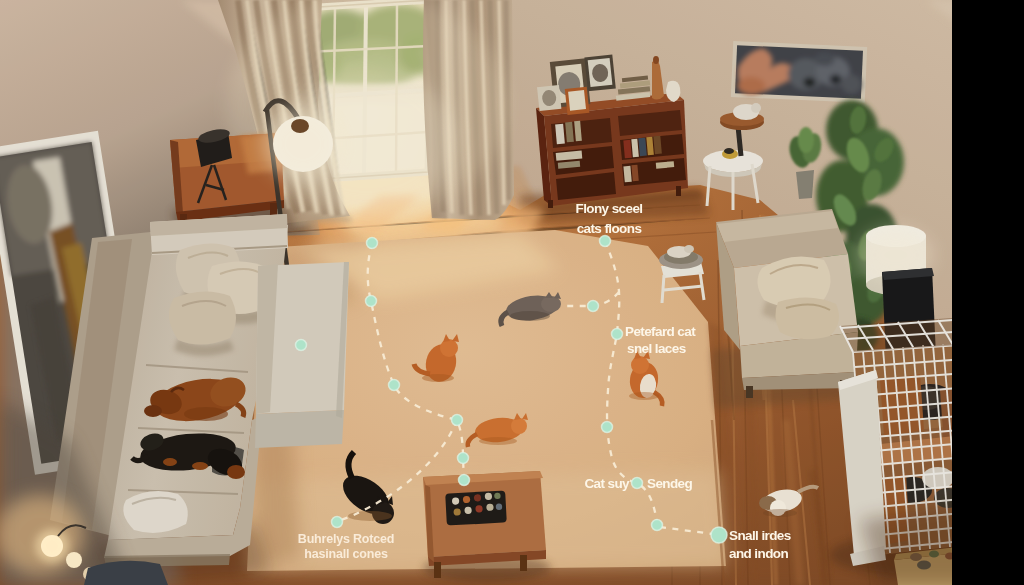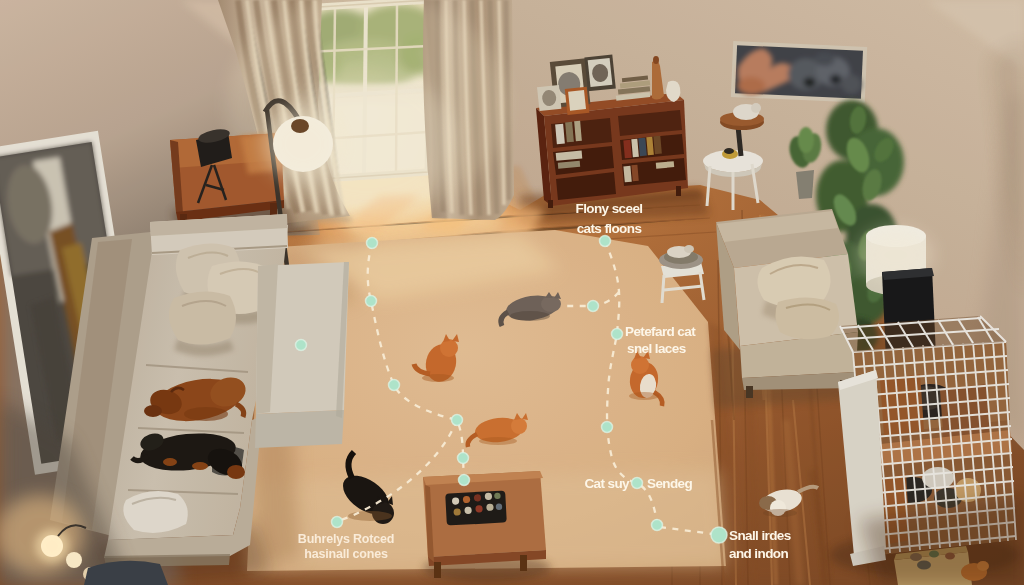--- a/index.html
+++ b/index.html
@@ -1,16 +1,16 @@
 <!DOCTYPE html>
 <html><head>
 <meta charset="utf-8">
 <style>
   html,body{margin:0;padding:0;background:#000;}
-  #scene{position:relative;width:1024px;height:585px;overflow:hidden;font-family:"Liberation Sans", sans-serif;}
+  #scene{position:relative;width:952px;height:585px;overflow:hidden;font-family:"Liberation Sans", sans-serif;}
 </style>
 </head>
 <body>
 <div id="scene">
 <svg width="1024" height="585" viewBox="0 0 1024 585" xmlns="http://www.w3.org/2000/svg">
 <defs>
   <linearGradient id="gWallL" x1="0" y1="0" x2="0.6" y2="1">
     <stop offset="0" stop-color="#d4bda8"></stop>
     <stop offset="0.55" stop-color="#c0ab97"></stop>
     <stop offset="1" stop-color="#8d7f70"></stop>

